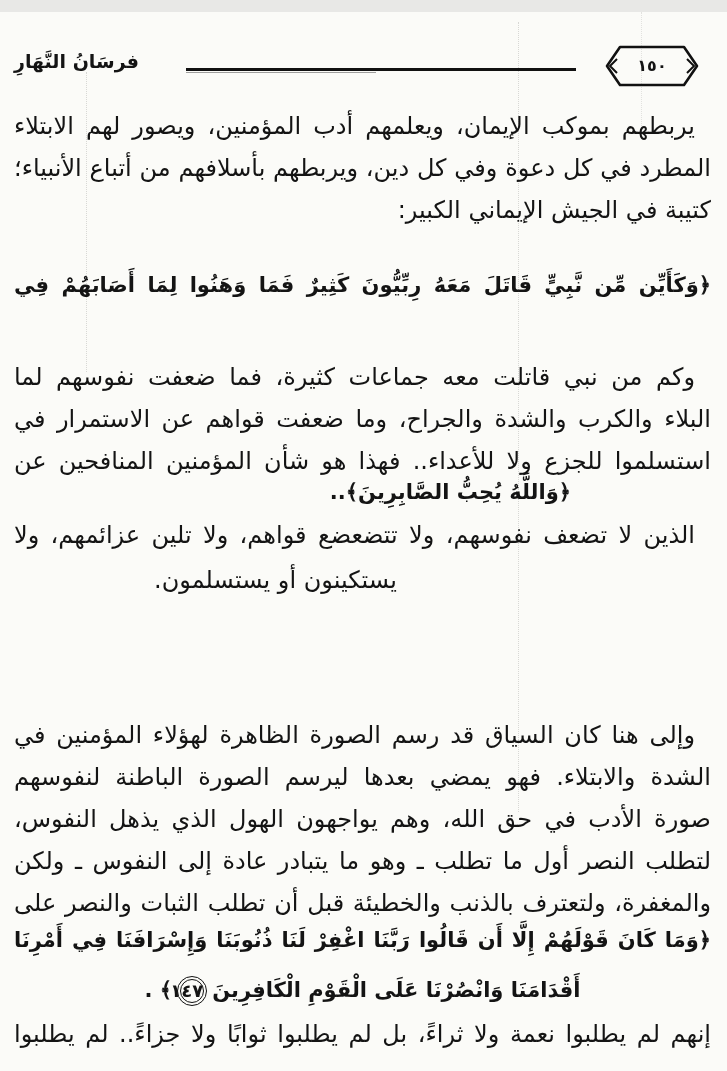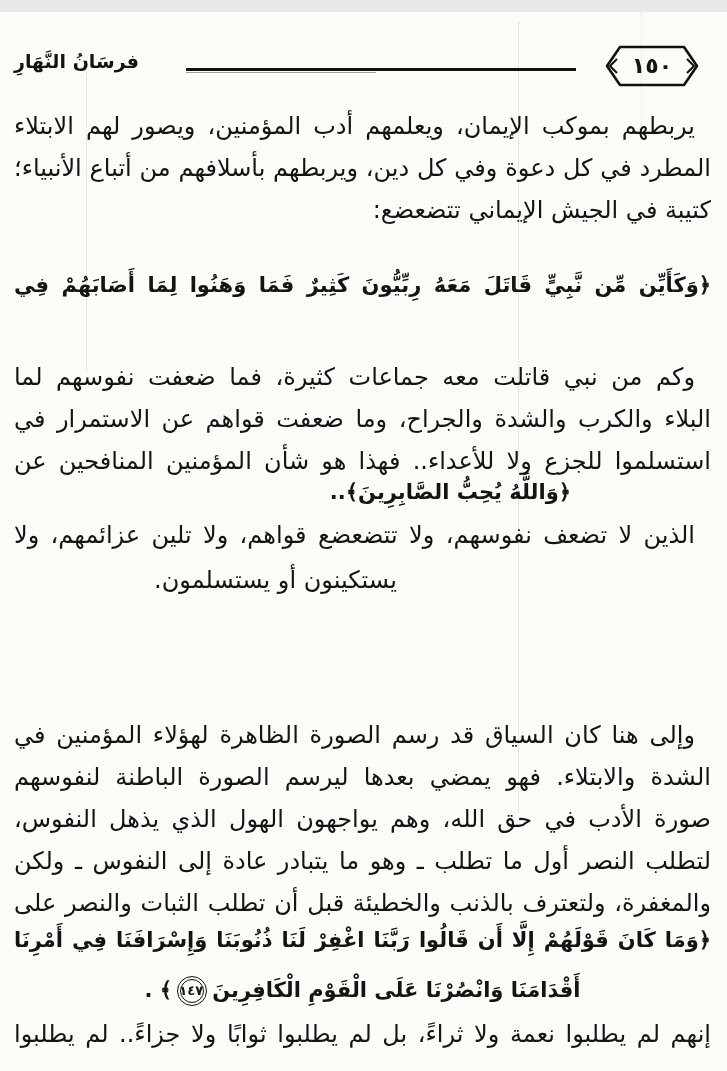--- a/index.html
+++ b/index.html
@@ -19,21 +19,21 @@
   .title{
     position:absolute; left:14px; top:8px;
     font-size:19px; font-weight:bold; letter-spacing:0;
   }
   .rule{position:absolute; left:186px; top:26px; width:390px; height:3px; background:#111;}
   .rule:after{content:""; position:absolute; left:0; top:4px; width:190px; height:1px; background:#444; opacity:.5;}
   .badge{position:absolute; left:604px; top:2px; width:96px; height:44px;}
   .badge svg{position:absolute; inset:0;}
   .badge-num{
     position:absolute; inset:0; text-align:center; line-height:44px;
-    font-size:22px; font-weight:bold;
+    font-size:16px; font-weight:bold;
   }
 
   
   .para{position:absolute; right:16px; left:14px;}
   .line{
     font-size:24px; text-align:justify; text-align-last:justify;
     height:42px; line-height:42px; overflow:hidden; white-space:normal;
   }
   .indent{padding-right:16px;}
   .al-right{text-align:right; text-align-last:right;}
@@ -49,21 +49,21 @@
   .v2{top:460px} .v2 .line{height:40px; line-height:40px;}
   .p5{top:501px} .p5 .line{height:45px; line-height:45px;}
   .p6{top:584px} .p6 .line{height:43px; line-height:43px;}
   .p7{top:702px} .p7 .line{height:42px; line-height:42px;}
   .v3{top:903px} .v3 .line{height:50px; line-height:50px;}
   .p9{top:1001px}.p9 .line{height:42px; line-height:42px;}
 
   .ayah-medallion{
     display:inline-block; width:30px; height:30px; box-sizing:border-box;
     border:4px double #111; border-radius:50%;
-    font-size:13px; font-weight:bold; line-height:22px; text-align:center;
+    font-size:18px; font-weight:bold; line-height:22px; text-align:center;
     vertical-align:middle; margin:0 5px;
   }
 </style>
 </head>
 <body>
 
 <div class="page">
 
   <div class="scan-line a1"></div>
   <div class="scan-line a2"></div>
@@ -78,21 +78,21 @@
         <path d="M13,15 L6,22 L13,29" fill="none" stroke="#111" stroke-width="2"></path>
         <path d="M83,15 L90,22 L83,29" fill="none" stroke="#111" stroke-width="2"></path>
       </svg>
       <span class="badge-num">١٥٠</span>
     </div>
   </div>
 
   <div class="para prose p1">
     <div class="line indent">يربطهم بموكب الإيمان، ويعلمهم أدب المؤمنين، ويصور لهم الابتلاء كأنه الأمر</div>
     <div class="line">المطرد في كل دعوة وفي كل دين، ويربطهم بأسلافهم من أتباع الأنبياء؛ ليقر في</div>
-    <div class="line al-right">كتيبة في الجيش الإيماني تتضعضع:</div>
+    <div class="line al-right">كتيبة في الجيش الإيماني الكبير:</div>
   </div>
 
   <div class="para verse v1">
     <div class="line">﴿وَكَأَيِّن مِّن نَّبِيٍّ قَاتَلَ مَعَهُ رِبِّيُّونَ كَثِيرٌ فَمَا وَهَنُوا لِمَا أَصَابَهُمْ فِي سَبِيلِ اللَّهِ</div>
   </div>
 
   <div class="para verse v2">
     <div class="line al-right-pad">﴿وَاللَّهُ يُحِبُّ الصَّابِرِينَ﴾..</div>
   </div>
 

